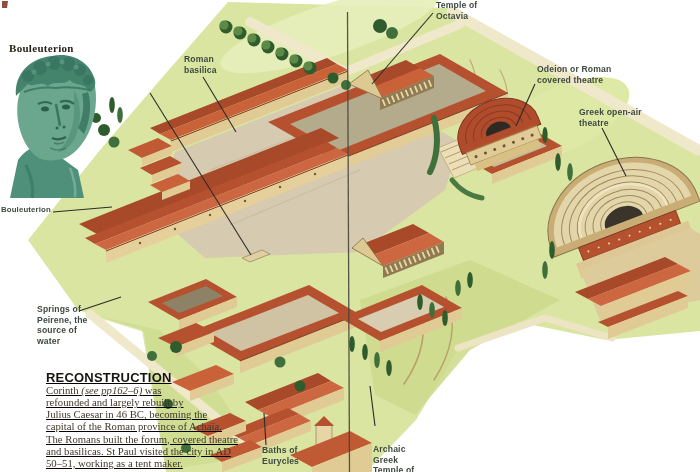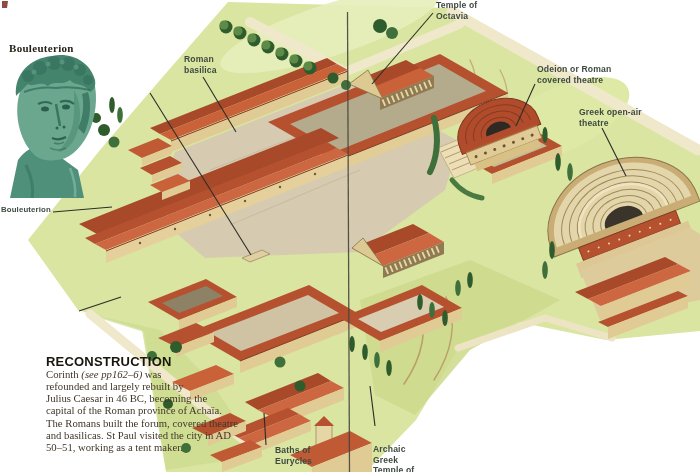--- a/index.html
+++ b/index.html
@@ -11,21 +11,21 @@
   .map-label {
     position:absolute;
     font:700 8.6px/10.6px "Liberation Sans", sans-serif;
     color:#3e4a41; letter-spacing:.15px; white-space:pre-line;
   }
   #lbl-mithridates {
     font:700 11px/12px "Liberation Serif", serif;
     color:#241d15; letter-spacing:.3px;
   }
   #lbl-bouleuterion { font-size:7.8px; }
-  .info { position:absolute; left:46px; top:356px; width:194px; }
+  .info { position:absolute; left:46px; top:372px; width:194px;text-decoration:underline; }
   .info-title {
     font:700 13px/12.2px "Liberation Sans", sans-serif;
     color:#17150f; letter-spacing:.2px;
   }
   .info-body {
     font:10.7px/12.1px "Liberation Serif", serif;
     color:#413729;
   }
   .info-body .wedge {
     float:right; width:62px; height:46px;
@@ -364,22 +364,26 @@
 Octavia</div>
 
   <div class="map-label" style="left:579px;top:107px">Greek open-air
 theatre</div>
 
   <div class="map-label" style="left:537px;top:64px">Odeion or Roman
 covered theatre</div>
 
   <div class="map-label" id="lbl-bouleuterion" style="left:1px;top:205px">Bouleuterion</div>
 
-
-  <div class="map-label" style="left:275px;top:445px">Baths of
+  <div class="map-label" style="left:37px;top:304px">Springs of
+Peirene, the
+source of
+water</div>
+
+  <div class="map-label" style="left:262px;top:445px">Baths of
 Eurycles</div>
 
   <div class="map-label" style="left:373px;top:444px">Archaic
 Greek
 Temple of
 Apollo</div>
 
   <div class="info">
     <div class="info-title">RECONSTRUCTION</div>
     <div class="info-body">

